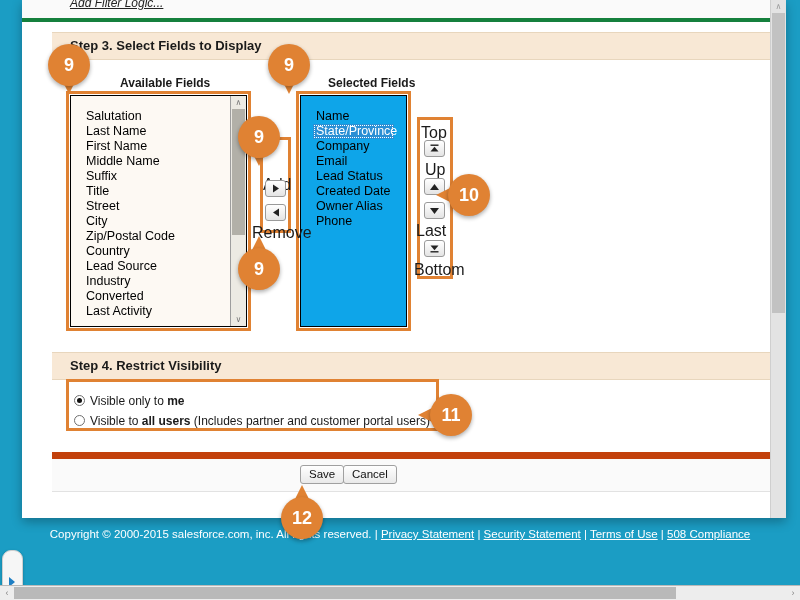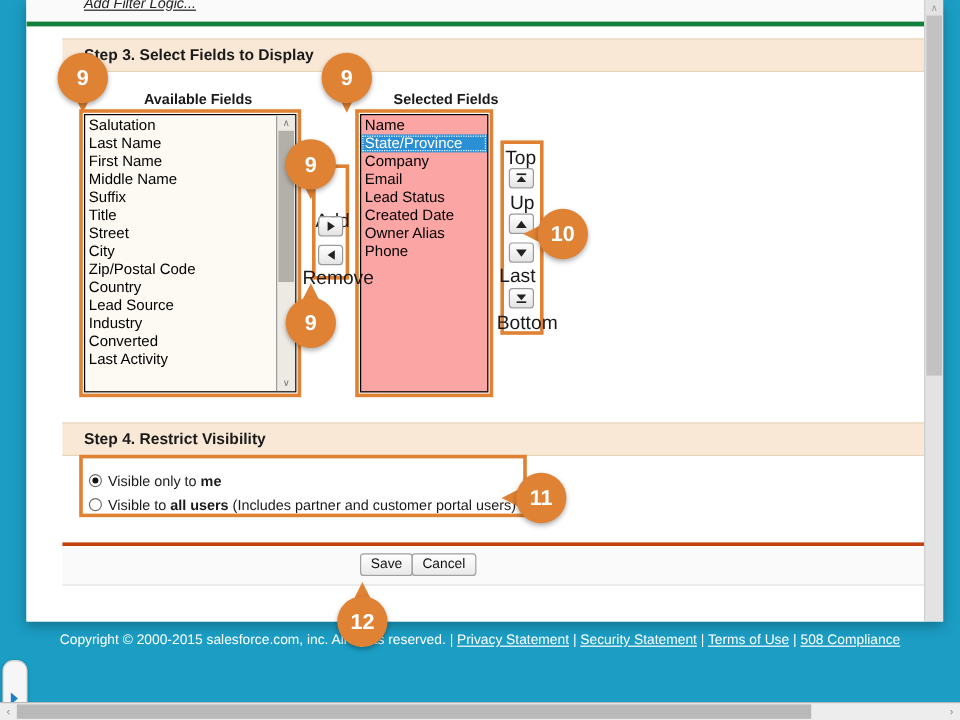--- a/index.html
+++ b/index.html
@@ -92,22 +92,22 @@
   #hl-addremove{left:238px;top:137px;width:31px;height:96px;}
   #hl-order{left:395px;top:117px;width:36px;height:162px;}
   #hl-visibility{left:44px;top:379px;width:373px;height:52px;}
 
   
   .listbox{
     position:absolute;background:#fdf9f3;border:1px solid #000;
     box-sizing:border-box;overflow:hidden;
   }
   #list-available{left:48px;top:95px;width:177px;height:232px;}
-  #list-selected{left:278px;top:95px;width:107px;height:232px;background:#fca5a5;}
-  .listbox ul{list-style:none;margin:0;padding:1px 0 0 0;}
+  #list-selected{left:278px;top:95px;width:107px;height:232px;background:#0ea5e9;}
+  .listbox ul{list-style:none;margin:12px;padding:1px 0 0 0;}
   .listbox li{
     font-size:12.5px;color:#000;line-height:15px;padding:0 3px;white-space:nowrap;
   }
   .listbox li.sel{background:#2a8fd4;color:#fff;outline:1px dotted #fff;outline-offset:-2px;}
 
   
   .list-sb{
     position:absolute;right:0;top:0;width:15px;height:230px;
     background:#eceae3;border-left:1px solid #9d9d9d;
   }
@@ -155,21 +155,21 @@
     position:relative;box-sizing:border-box;
   }
   .radio.on:after{
     content:"";position:absolute;left:2px;top:2px;width:5px;height:5px;
     border-radius:50%;background:#111;
   }
 
   
   #btnbar{
     position:absolute;left:30px;top:452px;width:719px;height:32px;
-    background:#fafafa;border-top:3px solid #c2410c;border-bottom:1px solid #e2e2e2;
+    background:#fafafa;border-top:7px solid #c2410c;border-bottom:1px solid #e2e2e2;
   }
   .actbtn{
     position:absolute;top:6px;height:19px;padding:0 8px;
     background:linear-gradient(#ffffff,#e9e9e9);
     border:1px solid #a0a0a0;border-radius:3px;
     font-size:11.5px;color:#111;line-height:17px;box-sizing:border-box;
   }
   #btn-save{left:248px;}
   #btn-cancel{left:291px;}
 

